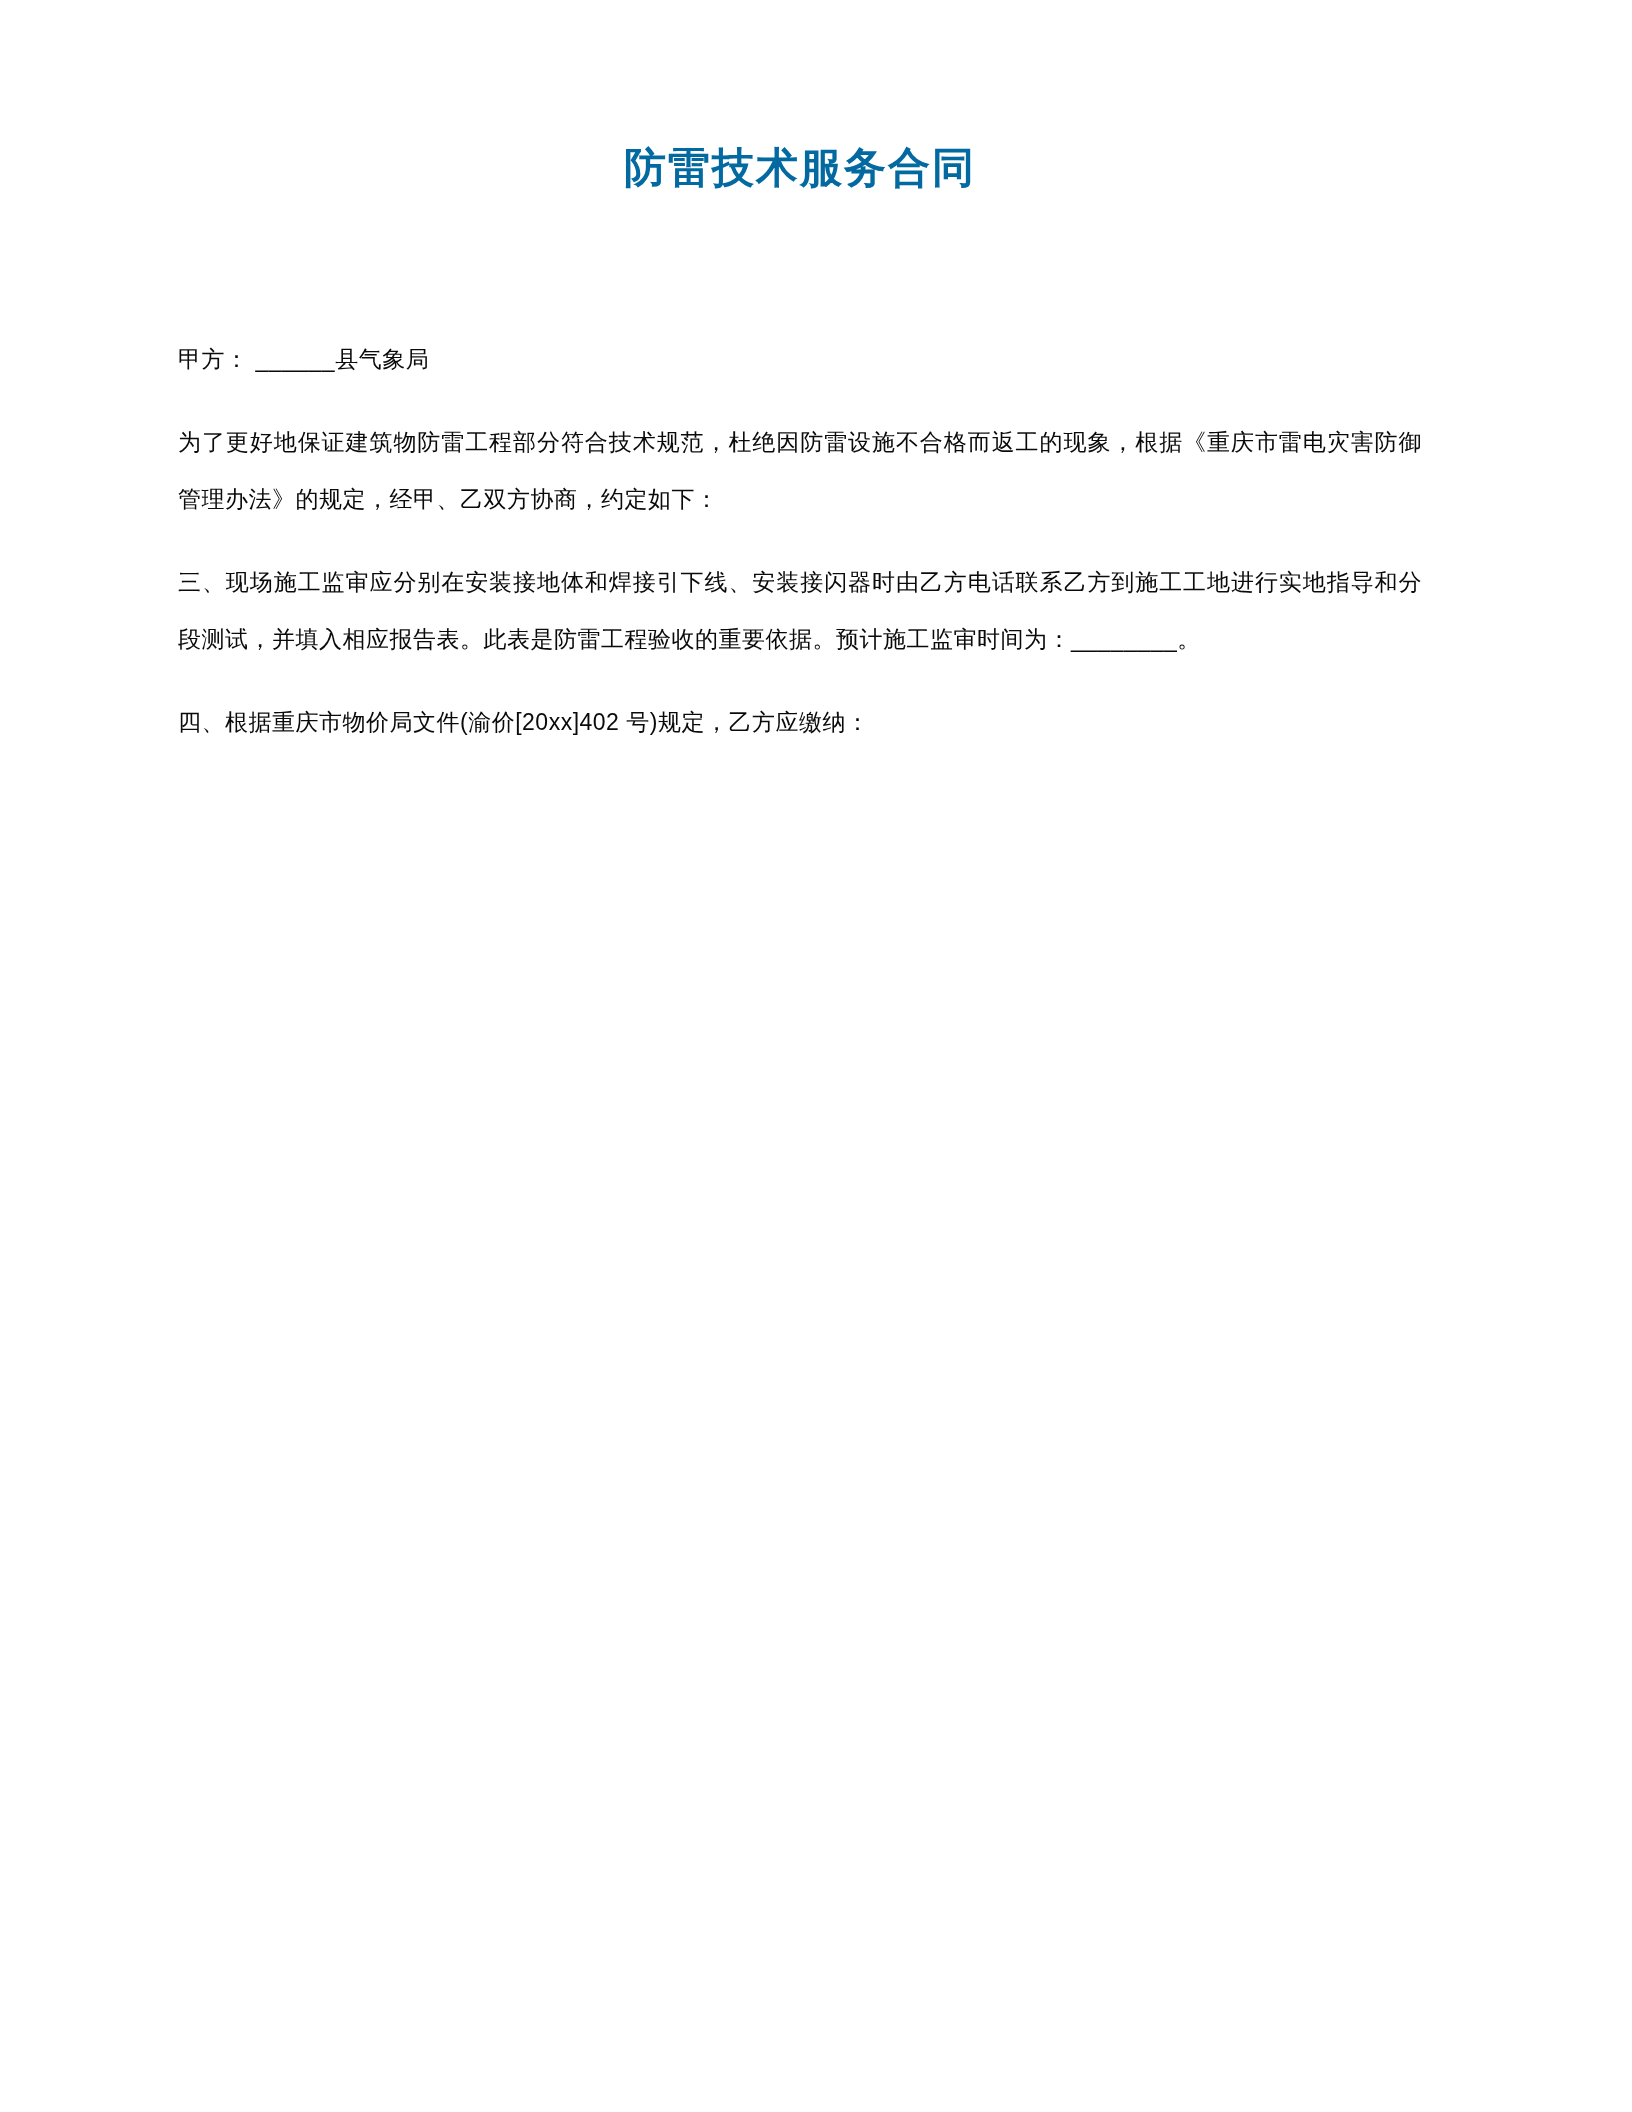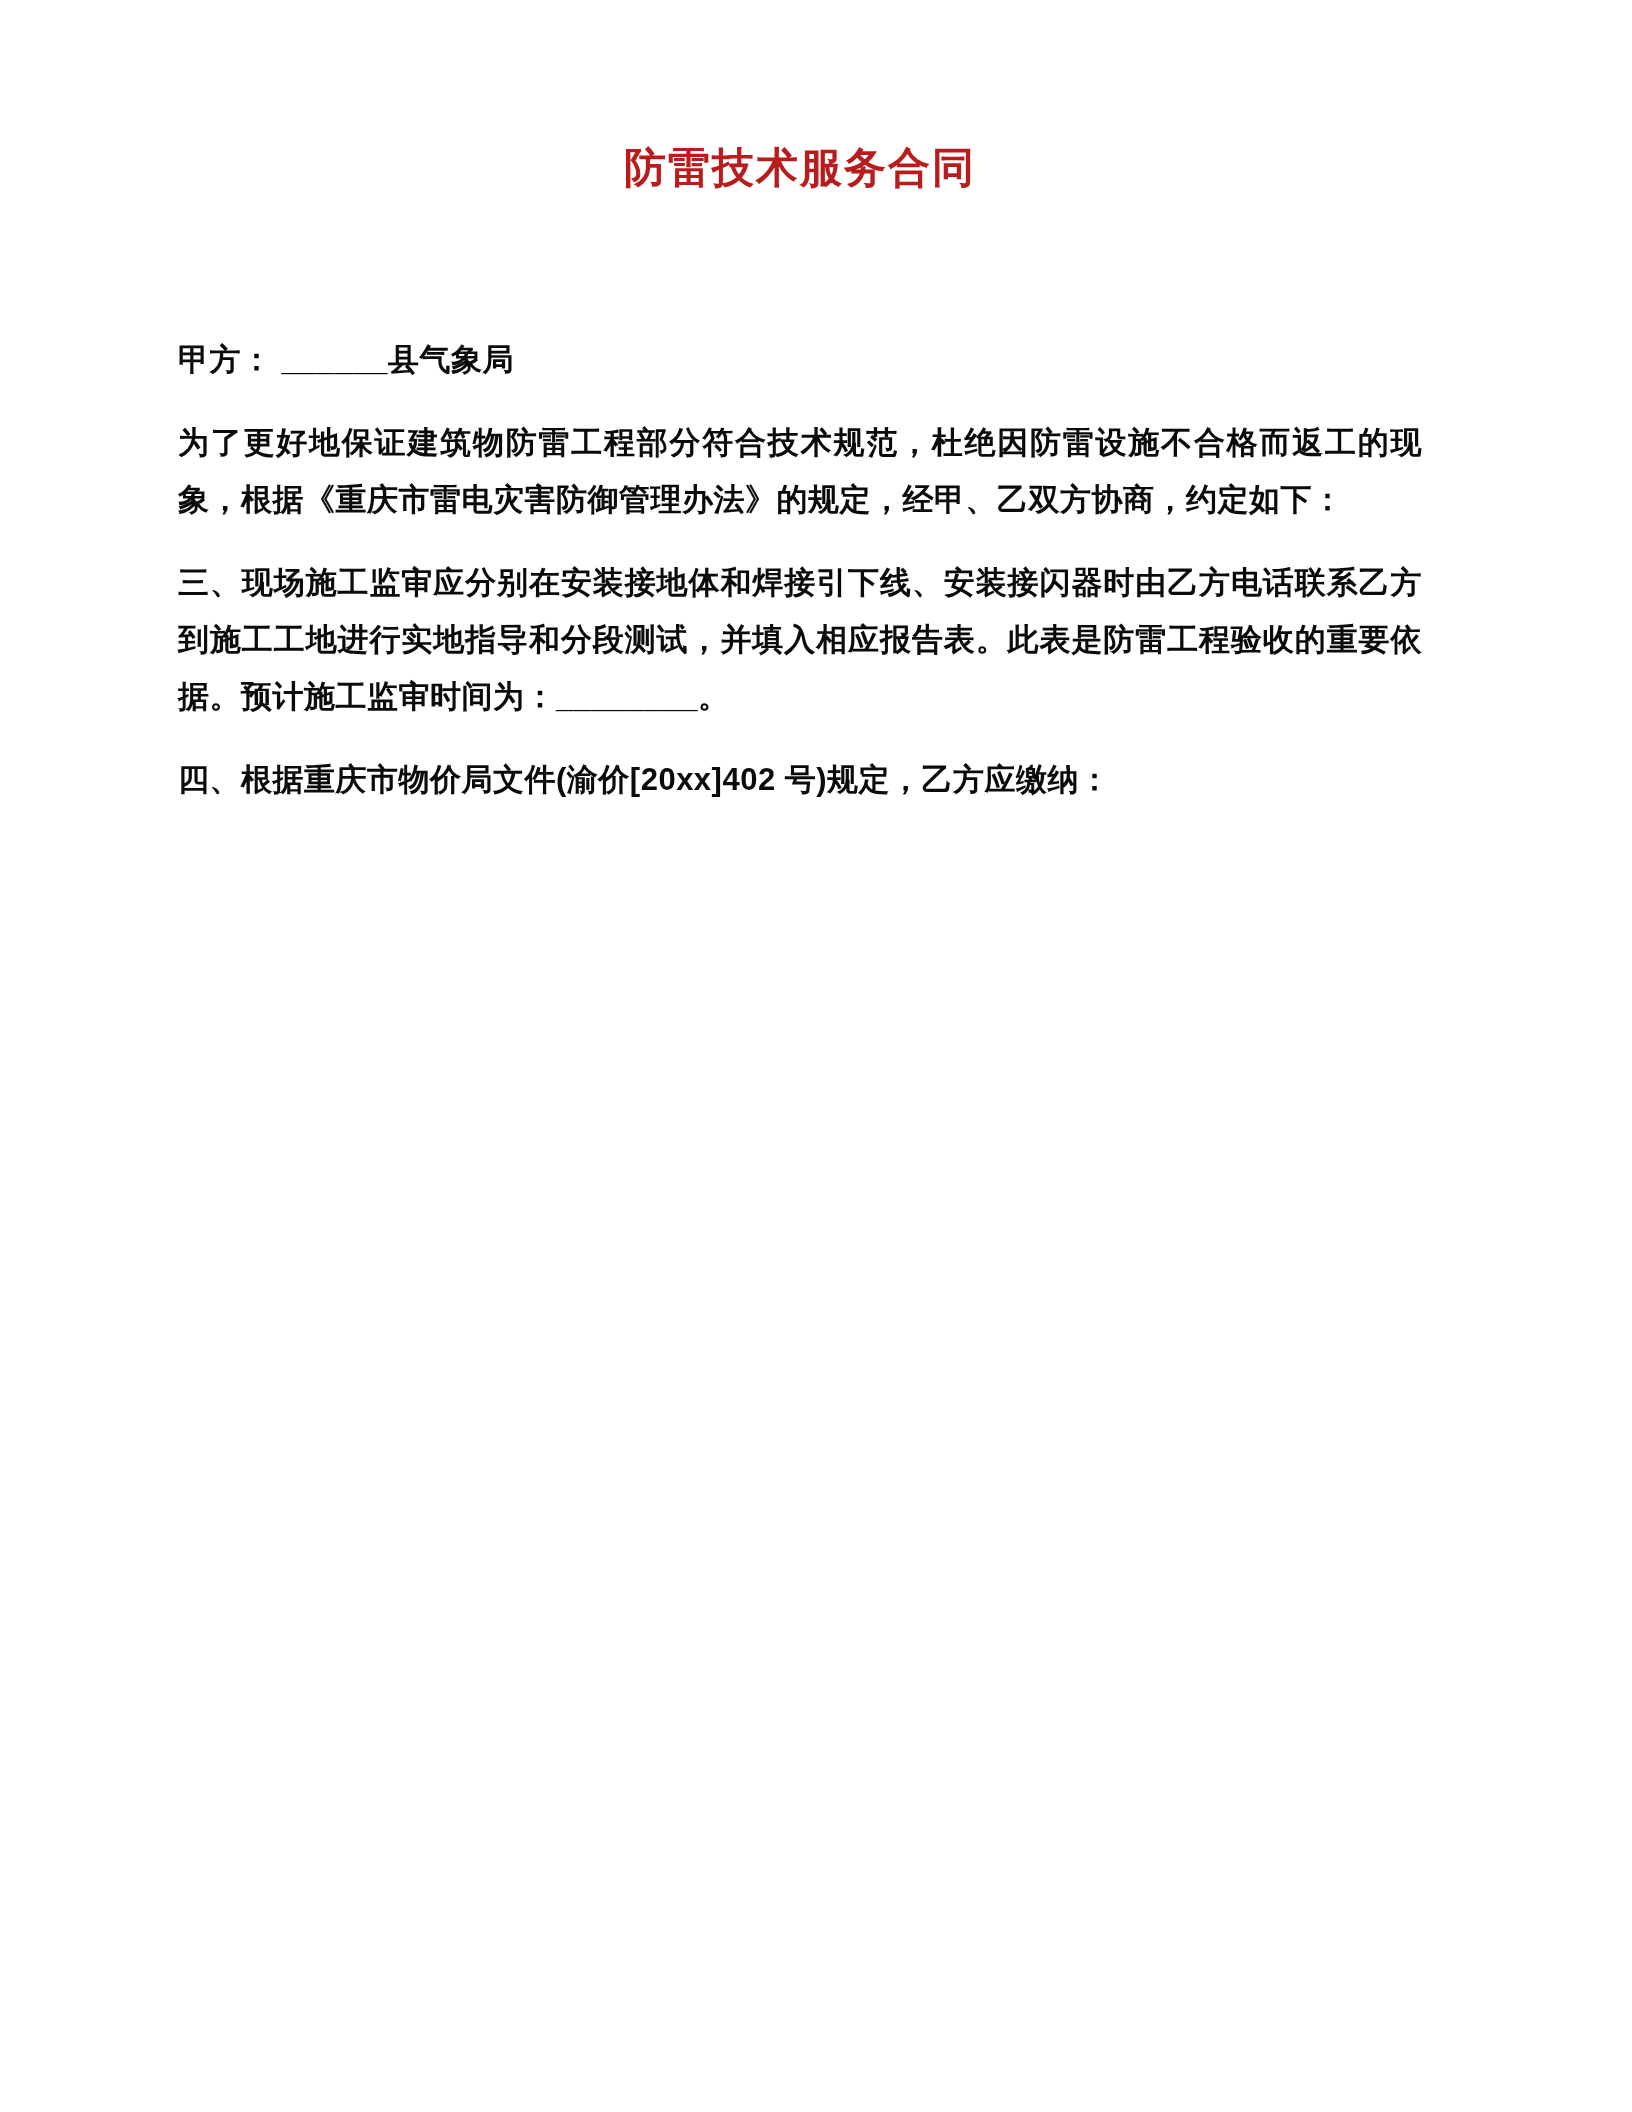--- a/index.html
+++ b/index.html
@@ -21,28 +21,28 @@
     height: 2112px;
     background: #ffffff;
     padding: 140px 210px 60px 178px;
   }
 
   .doc-title {
     font-size: 42px;
     font-weight: 700;
     text-align: center;
     letter-spacing: 2px;
-    color: #b91c1c;
+    color: #0369a1;
     margin-bottom: 135px;
     
   }
 
   .doc-body p {
-    font-size: 31px;
-    font-weight: 700;
+    font-size: 23px;
+    font-weight: 400;
     line-height: 57px;
     text-align: justify;
     letter-spacing: 0.5px;
     color: #0a0a0a;
     margin-bottom: 26px;
     word-break: break-all;
   }
 
   
   .doc-body p.party-line {

